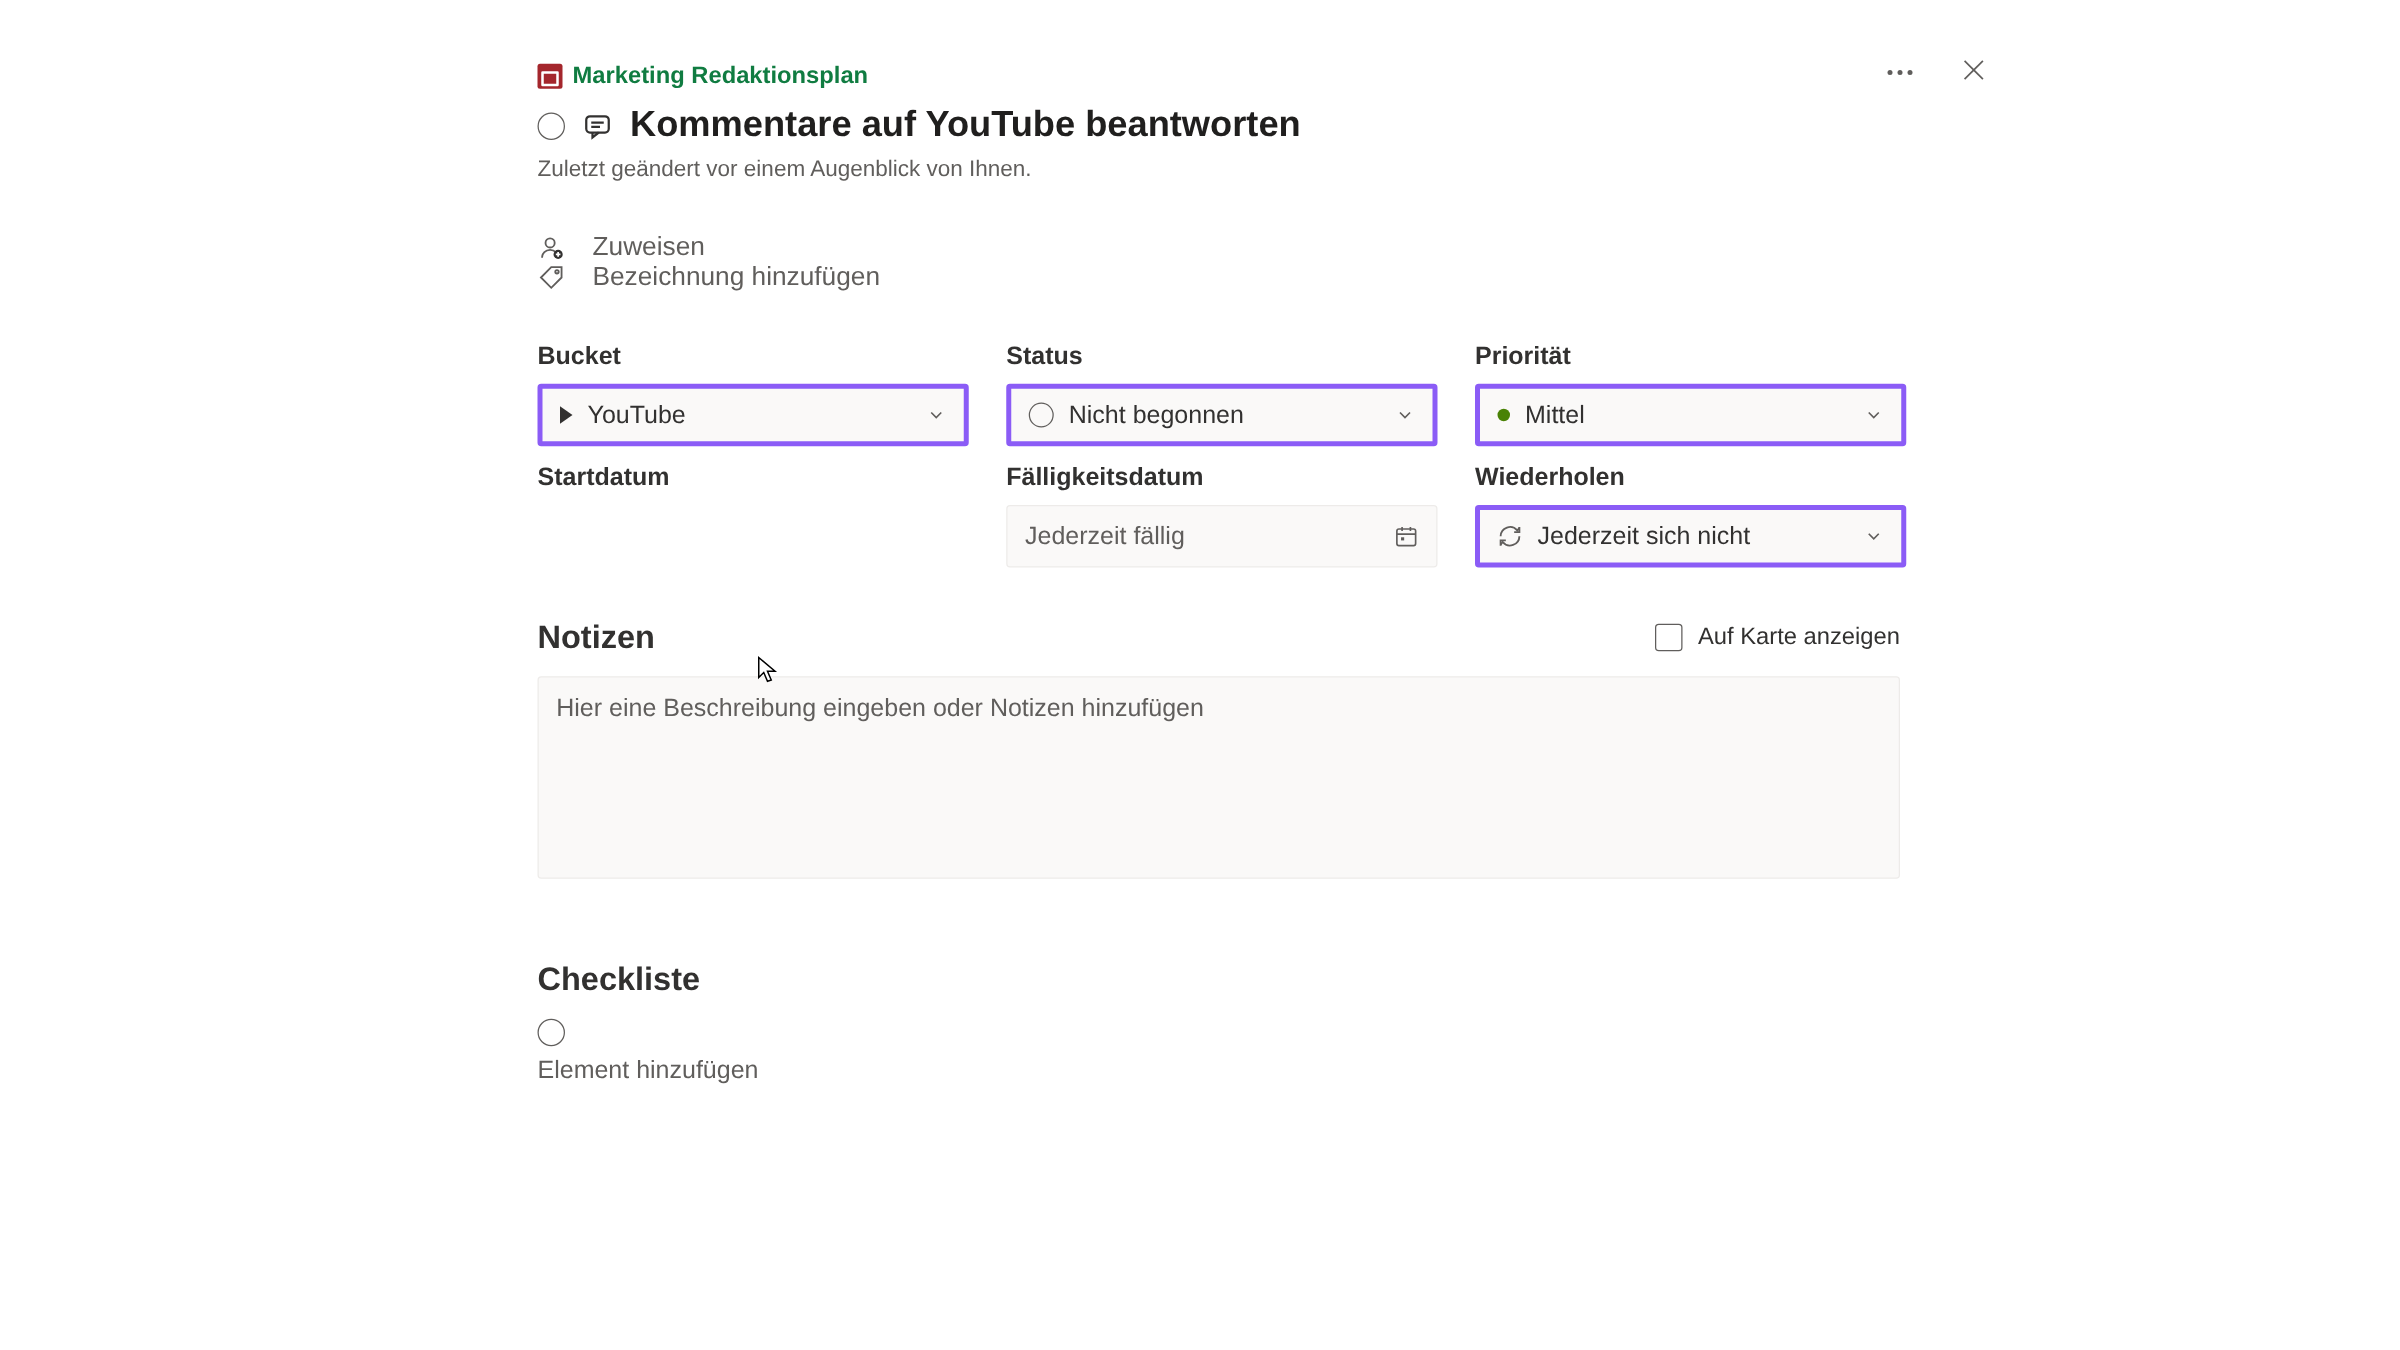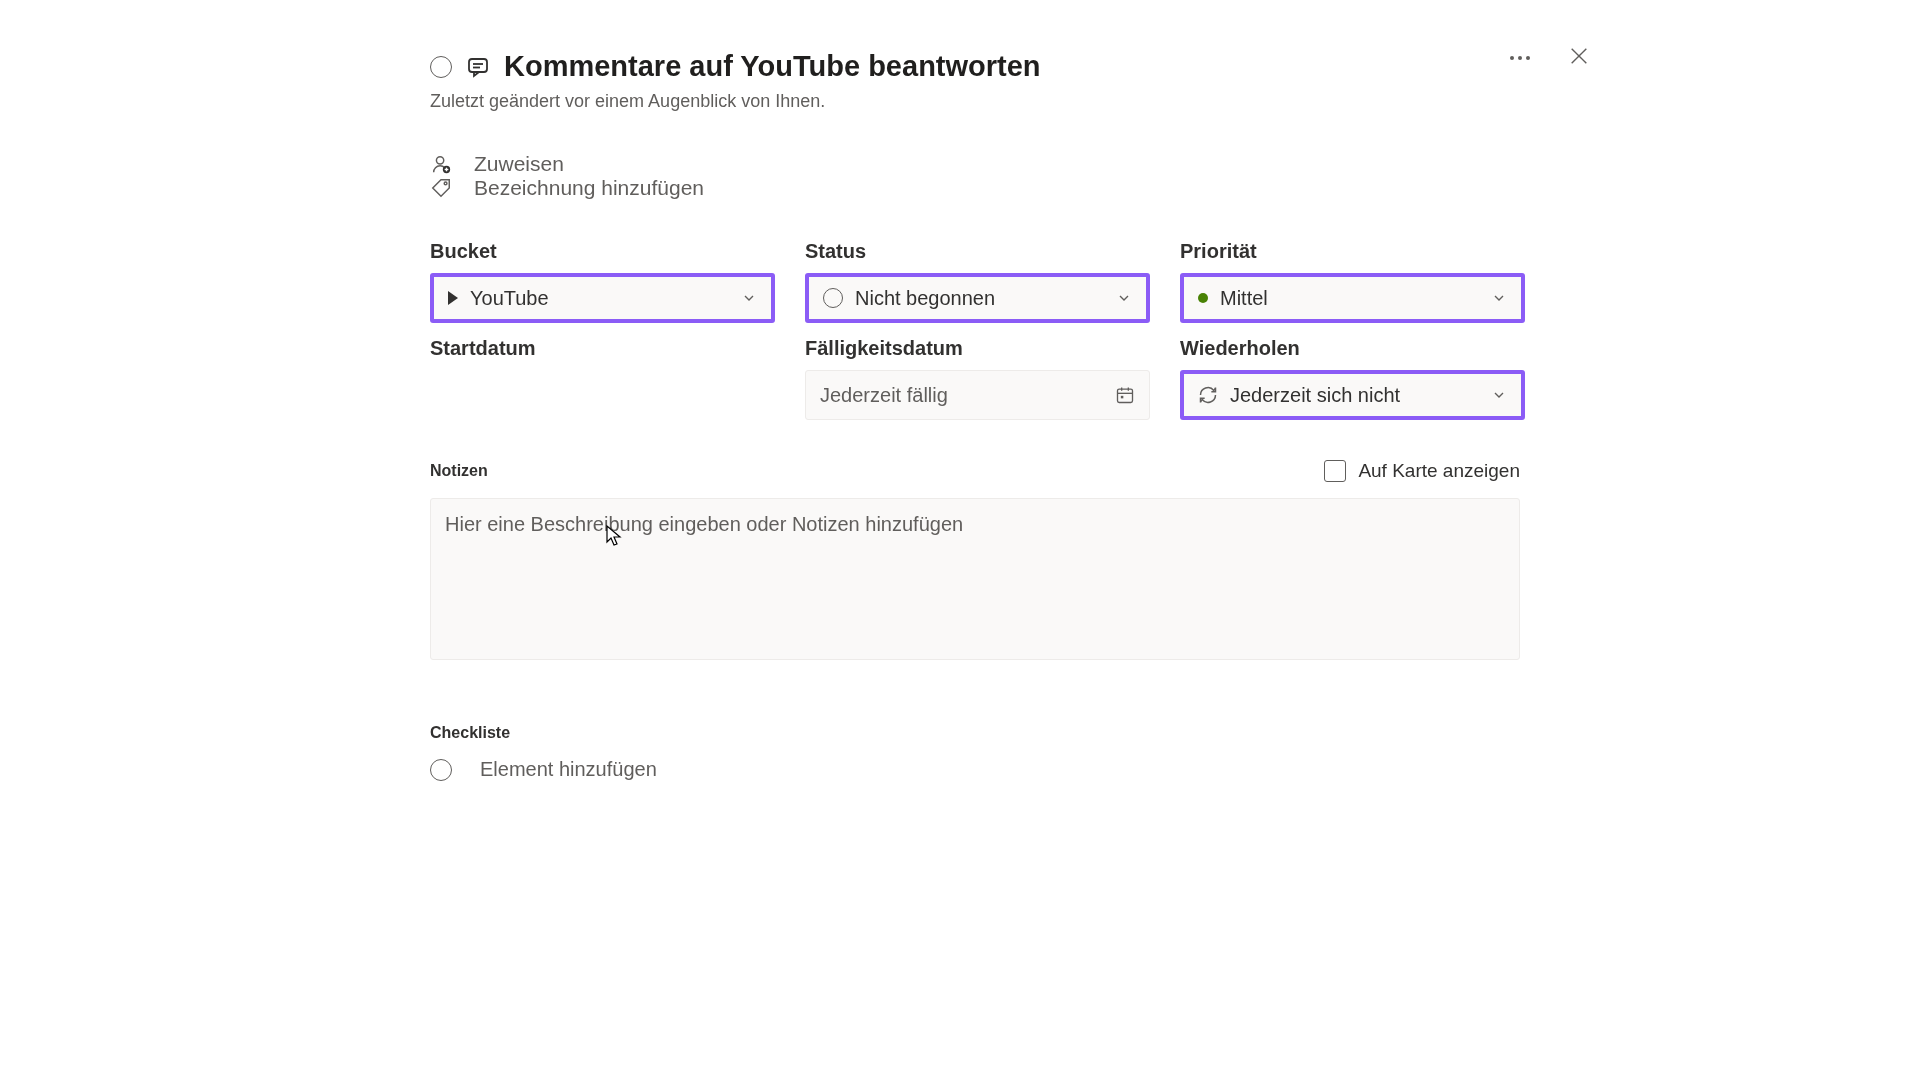--- a/index.html
+++ b/index.html
@@ -189,21 +189,21 @@
   .repeat-icon {
     color: #605e5c;
   }
   .section-header {
     display: flex;
     align-items: center;
     justify-content: space-between;
     margin-bottom: 16px;
   }
   .section-title {
-    font-size: 16px;
+    font-size: 26px;
     font-weight: 600;
     color: #323130;
   }
   .checkbox-row {
     display: flex;
     align-items: center;
     gap: 12px;
     cursor: pointer;
   }
   .checkbox-box {
@@ -228,24 +228,25 @@
     resize: none;
     font-family: inherit;
     margin-bottom: 40px;
   }
   .notes-area::placeholder { color: #605e5c; }
   .checklist-section {
     margin-top: 20px;
   }
   .checklist-add {
     display: flex;
-    align-items: flex-end;
-    gap: 28px;
+    align-items: flex-start;
+    gap: 8px;
     margin-top: 16px;
     cursor: pointer;
+    flex-direction: column;
   }
   .checklist-circle {
     width: 22px;
     height: 22px;
     border: 1.5px solid #605e5c;
     border-radius: 50%;
   }
   .checklist-label {
     font-size: 20px;
     color: #605e5c;
@@ -270,20 +271,24 @@
   <div class="close-btn">
     <svg width="22" height="22" viewBox="0 0 24 24" fill="none" stroke="#605e5c" stroke-width="1.5">
       <line x1="4" y1="4" x2="20" y2="20"></line>
       <line x1="20" y1="4" x2="4" y2="20"></line>
     </svg>
   </div>
 </div>
 
 <div class="container">
 
+  <div class="plan-row">
+    <div class="plan-icon"></div>
+    <span class="plan-name">Marketing Redaktionsplan</span>
+  </div>
 
   <div class="title-row">
     <div class="complete-circle"></div>
     <svg class="comment-icon" viewBox="0 0 24 24" fill="none" stroke="#323130" stroke-width="1.8">
       <rect x="3" y="4" width="18" height="13" rx="3"></rect>
       <path d="M8 17 L8 21 L13 17"></path>
       <line x1="7" y1="9" x2="17" y2="9"></line>
       <line x1="7" y1="12.5" x2="14" y2="12.5"></line>
     </svg>
     <div class="task-title">Kommentare auf YouTube beantworten</div>

